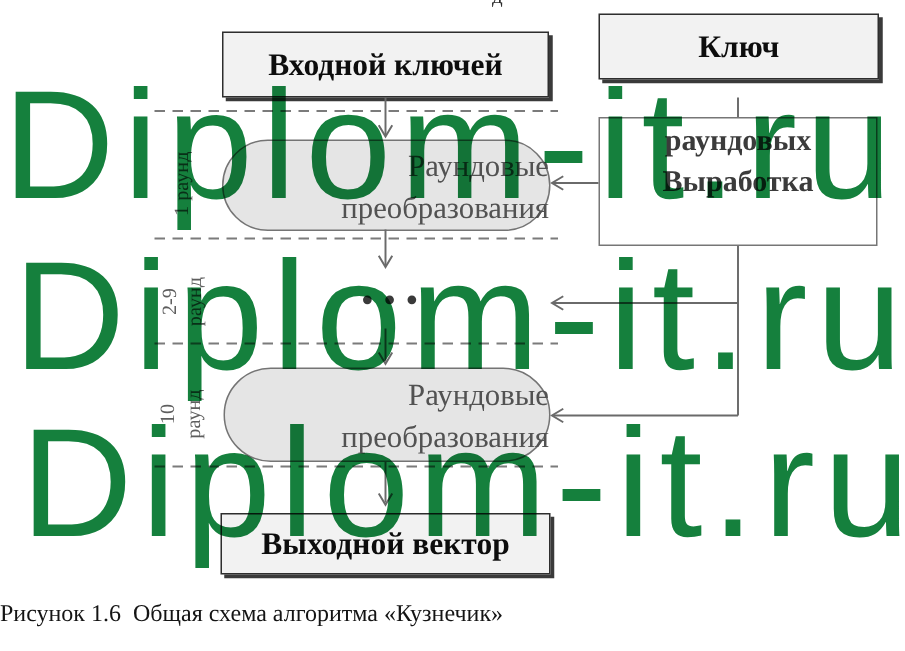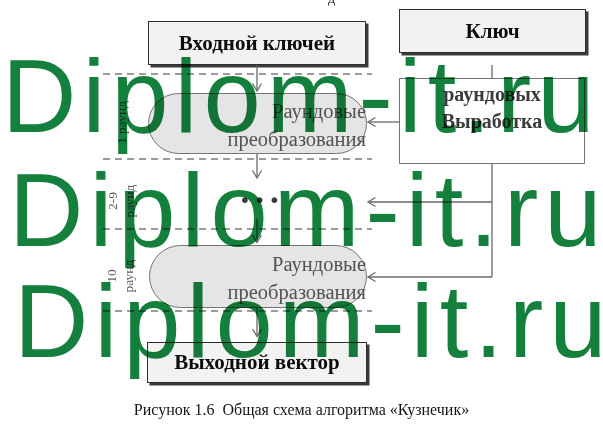--- a/index.html
+++ b/index.html
@@ -50,21 +50,21 @@
 
   
   #ellipsis {
     left:239px; top:188px; width:44px; text-align:center;
     font-family:"DejaVu Sans", sans-serif; font-size:20px; letter-spacing:3px;
     color:#3a3a3a; z-index:3;
   }
 
   
   #caption {
-    left:0; top:401px; width:603px; text-align:center;
+    left:0; top:401px; width:603px; text-align:left;
     font-size:16px; color:#141414; white-space:pre; z-index:3;
   }
 
   
   #top-clip { left:328px; top:0; width:18px; height:7px; overflow:hidden; z-index:3; }
   #top-clip span { display:block; margin-top:-9px; font-size:14px; color:#2a2a2a; }
 
   
   #connector-layer { left:0; top:0; z-index:2; }
 

